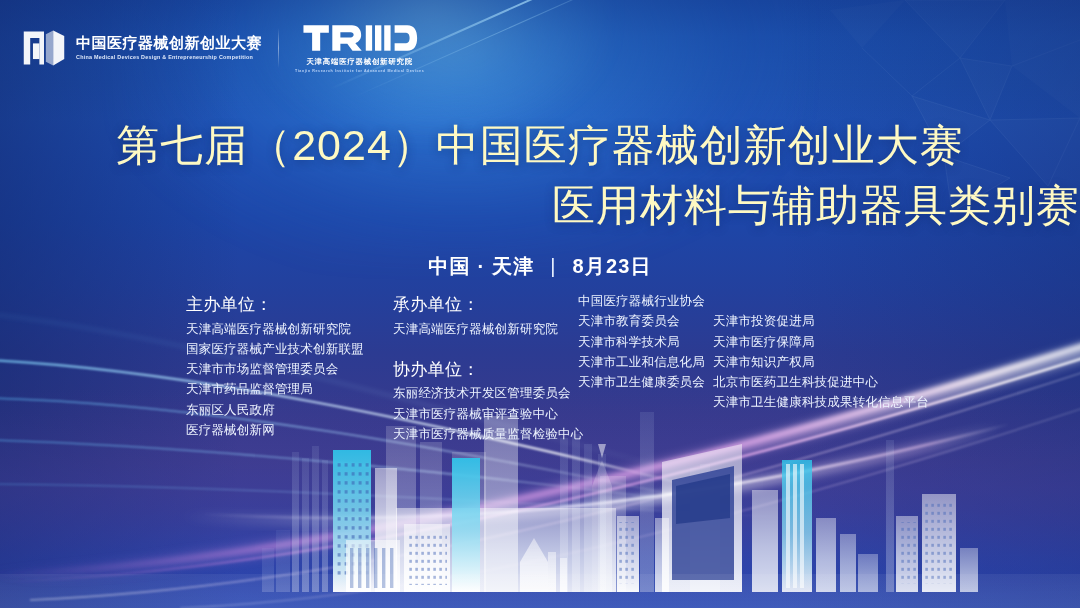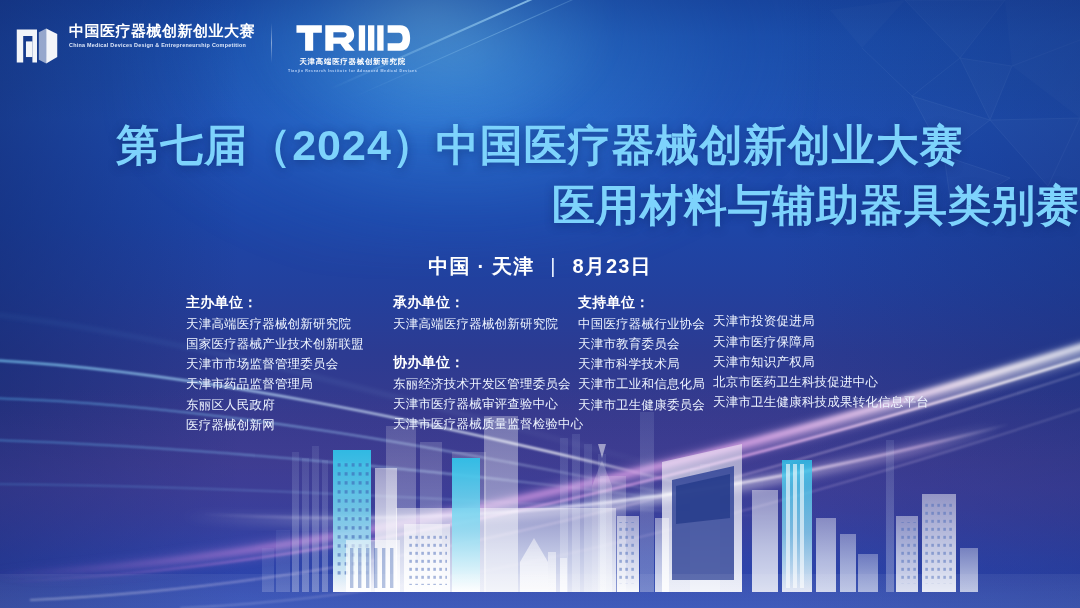--- a/index.html
+++ b/index.html
@@ -83,21 +83,21 @@
   .streaks{position:absolute;left:0;bottom:0;width:100%;height:330px;}
 
   
   .skyline{position:absolute;left:0;bottom:0;width:100%;height:210px;}
 
   
   .header{
     position:absolute;left:0;top:0;width:100%;height:96px;
     display:flex;align-items:center;
   }
-  .logo-group{display:flex;align-items:flex-start;padding-left:14px;gap:0;}
+  .logo-group{display:flex;align-items:center;padding-left:21px;gap:0;}
 
   .logo-mark{width:46px;height:46px;flex:0 0 auto;}
   .logo-cn-text{display:flex;flex-direction:column;justify-content:center;margin-left:9px;}
   .logo-cn-main{
     color:#ffffff;font-size:15px;font-weight:700;letter-spacing:.5px;
     line-height:1.1;white-space:nowrap;
   }
   .logo-cn-sub{
     color:#e9f1ff;font-size:5.4px;font-weight:600;letter-spacing:.25px;
     line-height:1.35;margin-top:3px;white-space:nowrap;opacity:.95;
@@ -118,22 +118,22 @@
     color:#cfe2ff;font-size:3.6px;font-weight:600;letter-spacing:.6px;
     margin-top:2.5px;white-space:nowrap;opacity:.85;
   }
 
   
   .title-block{
     position:absolute;left:0;top:118px;width:100%;
     text-align:center;
   }
   .title-line{
-    color:#7dd3fc;
-    font-weight:700;
+    color:#fef9c3;
+    font-weight:400;
     letter-spacing:1px;
     line-height:1.30;
     text-shadow:0 2px 10px rgba(10,30,90,.45);
     white-space:nowrap;
   }
   .title-line1{font-size:43px;}
   .title-line2{font-size:43px;margin-top:4px;text-align:right;}
 
   .subtitle{
     position:absolute;left:0;top:253px;width:100%;
@@ -151,21 +151,21 @@
     display:flex;align-items:flex-start;
     gap:0;
   }
   .org-col{display:flex;flex-direction:column;}
   .col-1{width:183px;}
   .col-2{width:185px;margin-left:24px;}
   .col-3{width:135px;}
   .col-4{width:215px;}
 
   .org-head{
-    color:#ffffff;font-size:14px;font-weight:700;
+    color:#ffffff;font-size:17px;font-weight:400;
     line-height:1.62;letter-spacing:.3px;white-space:nowrap;
   }
   .org-item{
     color:#eef4ff;font-size:12.5px;font-weight:500;
     line-height:1.62;letter-spacing:.2px;white-space:nowrap;
   }
   .org-gap{height:17px;}
   .spacer-row{height:20.3px;}
 </style>
 </head>
@@ -473,21 +473,20 @@
       <div class="org-head">承办单位：</div>
       <div class="org-item">天津高端医疗器械创新研究院</div>
       <div class="org-gap"></div>
       <div class="org-head">协办单位：</div>
       <div class="org-item">东丽经济技术开发区管理委员会</div>
       <div class="org-item">天津市医疗器械审评查验中心</div>
       <div class="org-item">天津市医疗器械质量监督检验中心</div>
     </div>
 
     <div class="org-col col-3">
-      <div class="org-head">支持单位：</div>
       <div class="org-item">中国医疗器械行业协会</div>
       <div class="org-item">天津市教育委员会</div>
       <div class="org-item">天津市科学技术局</div>
       <div class="org-item">天津市工业和信息化局</div>
       <div class="org-item">天津市卫生健康委员会</div>
     </div>
 
     <div class="org-col col-4">
       <div class="spacer-row"></div>
       <div class="org-item">天津市投资促进局</div>

